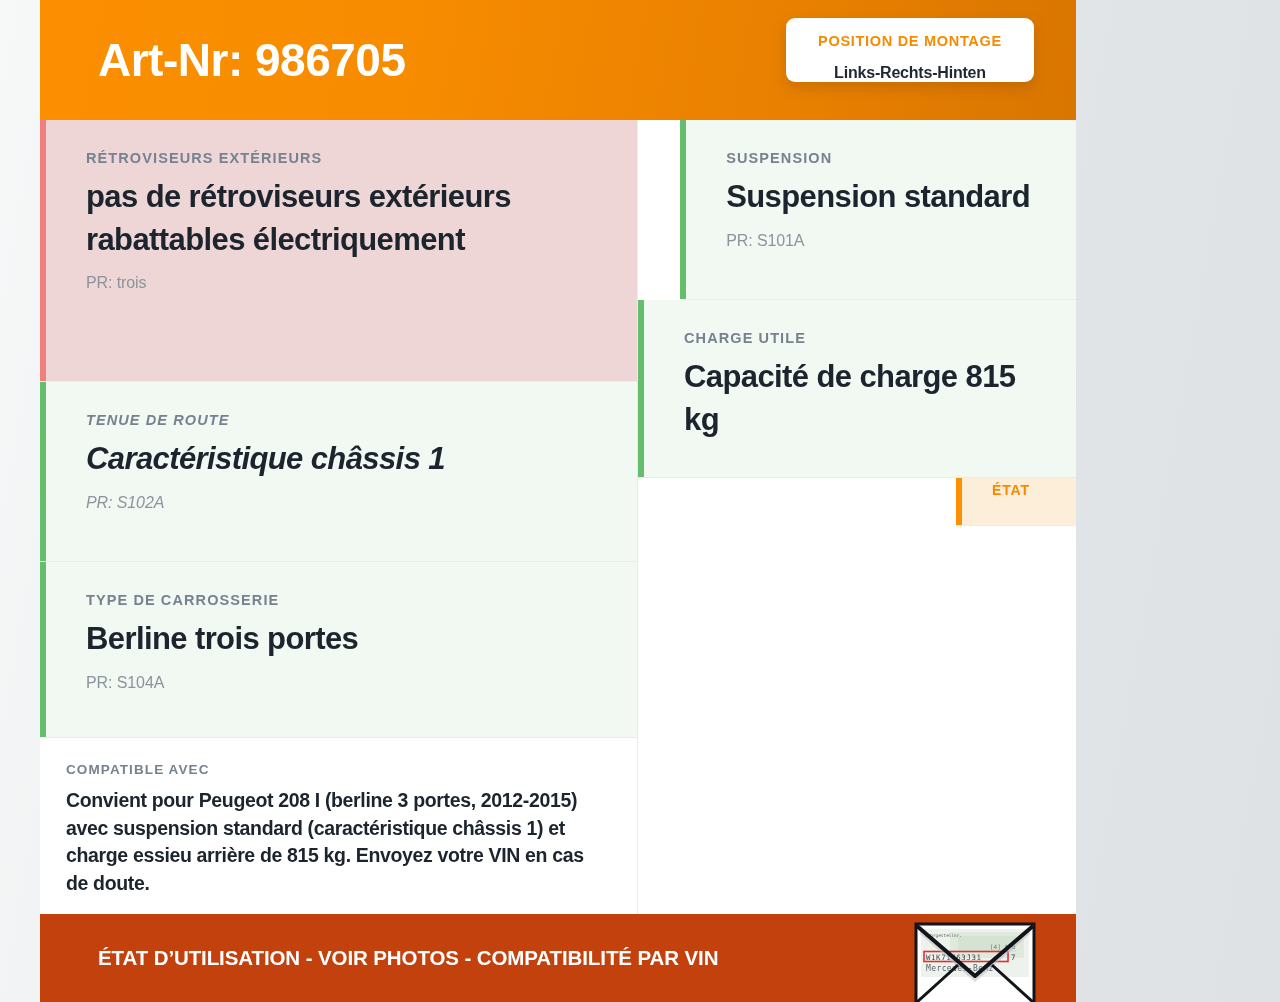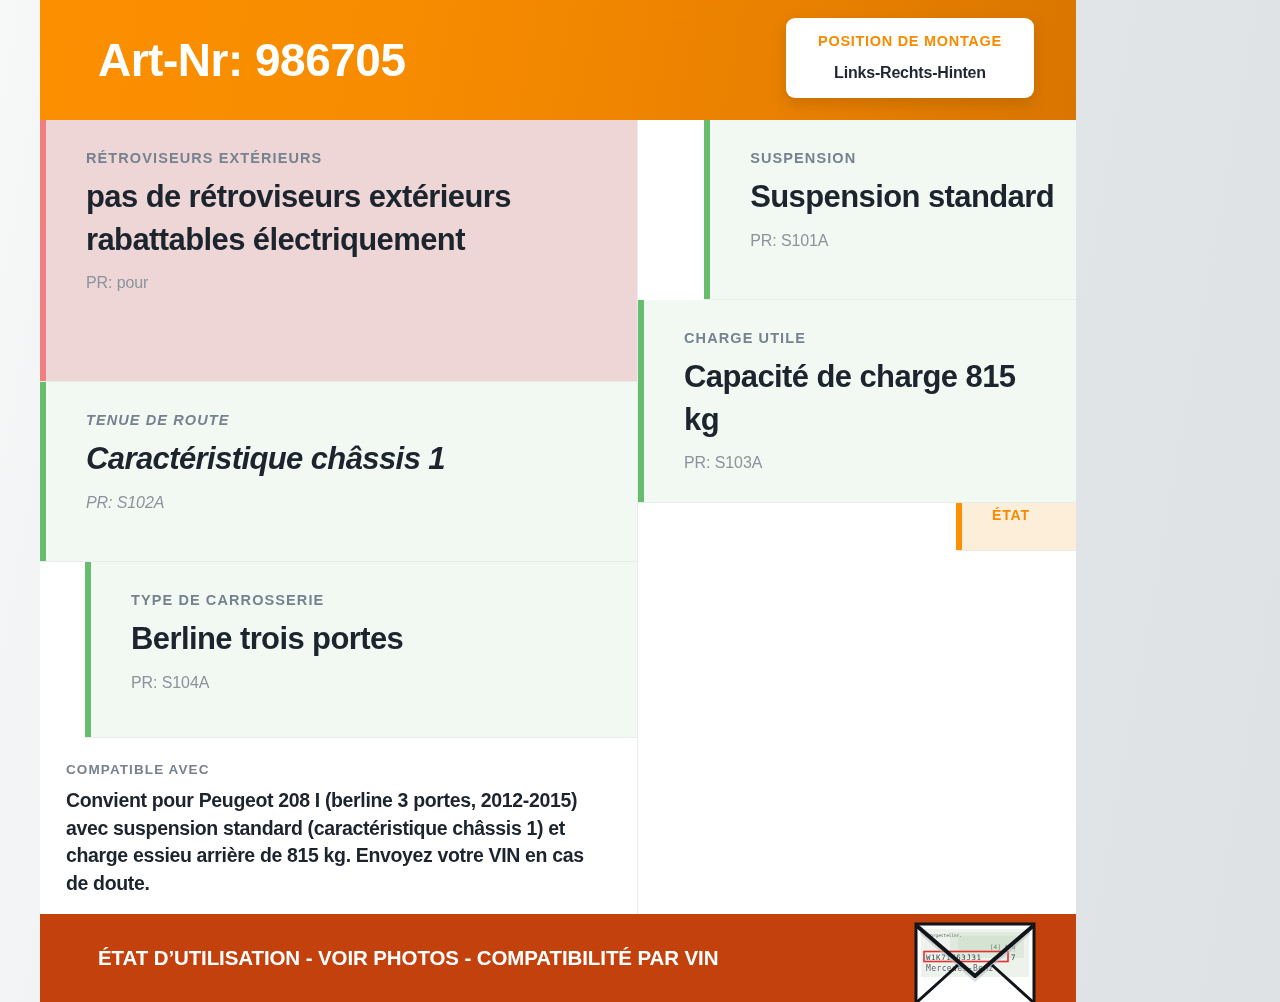--- a/index.html
+++ b/index.html
@@ -48,21 +48,21 @@
     line-height: 1;
   }
 
   .position-badge {
     position: absolute;
     right: 42px;
     top: 18px;
     width: 248px;
     background: #ffffff;
     border-radius: 9px;
-    padding: 16px 10px 16px;
+    padding: 16px 10px 0;
     text-align: center;
     box-shadow: 0 6px 14px rgba(120,70,0,0.26);
     z-index: 5;
   }
   .position-badge .pb-label {
     color: #f68b00;
     font-size: 14.5px;
     font-weight: bold;
     letter-spacing: 0.7px;
     line-height: 1.1;
@@ -93,21 +93,21 @@
   .col-right {
     flex: 1 1 auto;
     display: flex;
     flex-direction: column;
     align-items: flex-end;
   }
 
   
   .card {
     position: relative;
-    padding: 30px 22px 30px 46px;
+    padding: 30px 46px 30px 46px;
     border-bottom: 1px solid #e8edea;
   }
   .card::before {
     content: "";
     position: absolute;
     left: 0; top: 0; bottom: 0;
     width: 6px;
   }
   .card.accent-red::before   { background: #f08080; }
   .card.accent-green::before { background: #67bd6e; }
@@ -151,21 +151,21 @@
     margin-top: 6px;
     color: #4a5560;
     font-size: 20px;
     font-weight: normal;
     letter-spacing: -0.1px;
   }
 
   
   .card.c-mirrors  { min-height: 262px; }
   .card.c-chassis  { min-height: 180px; font-style: italic; }
-  .card.c-body     { min-height: 176px; margin-left: 45px; }
+  .card.c-body     { min-height: 176px; }
   .card.c-susp     { min-height: 180px; }
   .card.c-load     { min-height: 178px; }
 
   .filler { flex: 1 1 auto; background: #ffffff; }
 
   
   .compat {
     flex: 1 1 auto;
     background: #ffffff;
     padding: 24px 46px 20px 26px;
@@ -227,21 +227,21 @@
     </div>
   </div>
 
   <div class="columns">
 
     <div class="col-left">
 
       <div class="card tone-red accent-red c-mirrors">
         <div class="c-label">RÉTROVISEURS EXTÉRIEURS</div>
         <div class="c-value">pas de rétroviseurs extérieurs rabattables électriquement</div>
-        <div class="c-pr">PR: pour</div>
+        <div class="c-pr">PR: trois</div>
       </div>
 
       <div class="card tone-green accent-green c-chassis">
         <div class="c-label">TENUE DE ROUTE</div>
         <div class="c-value">Caractéristique châssis 1</div>
         <div class="c-pr">PR: S102A</div>
       </div>
 
       <div class="card tone-green accent-green c-body">
         <div class="c-label">TYPE DE CARROSSERIE</div>
@@ -260,21 +260,20 @@
 
       <div class="card tone-green accent-green c-susp">
         <div class="c-label">SUSPENSION</div>
         <div class="c-value">Suspension standard</div>
         <div class="c-pr">PR: S101A</div>
       </div>
 
       <div class="card tone-green accent-green c-load">
         <div class="c-label">CHARGE UTILE</div>
         <div class="c-value">Capacité de charge 815 kg</div>
-        <div class="c-pr">PR: S103A</div>
       </div>
 
       <div class="card tone-orange accent-orange etat">
         <div class="c-label">ÉTAT</div>
       </div>
 
       <div class="filler"></div>
 
     </div>
 

